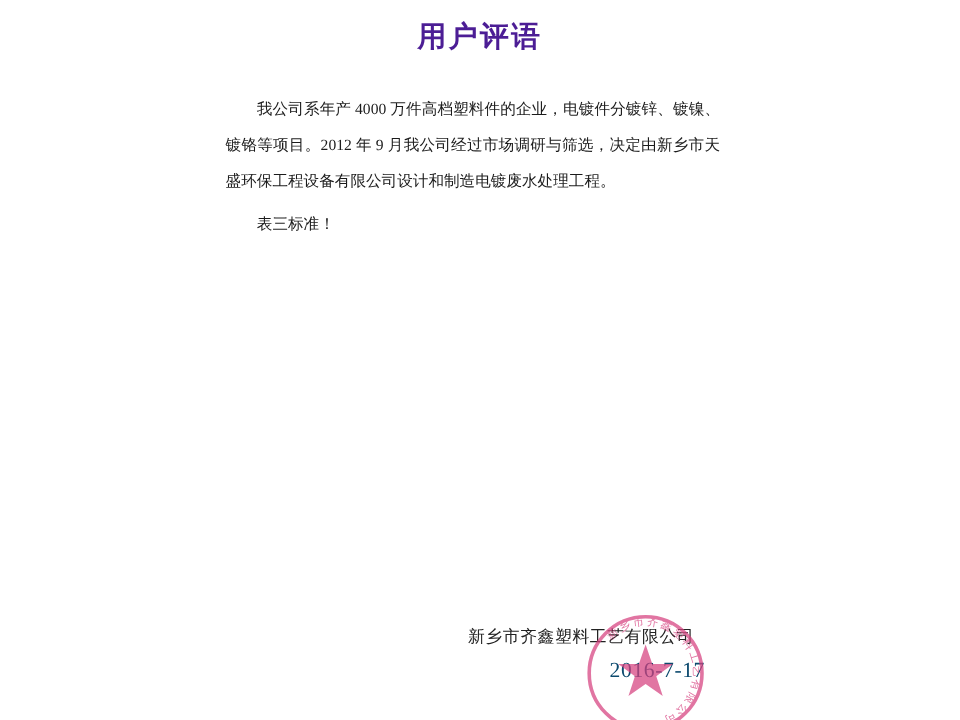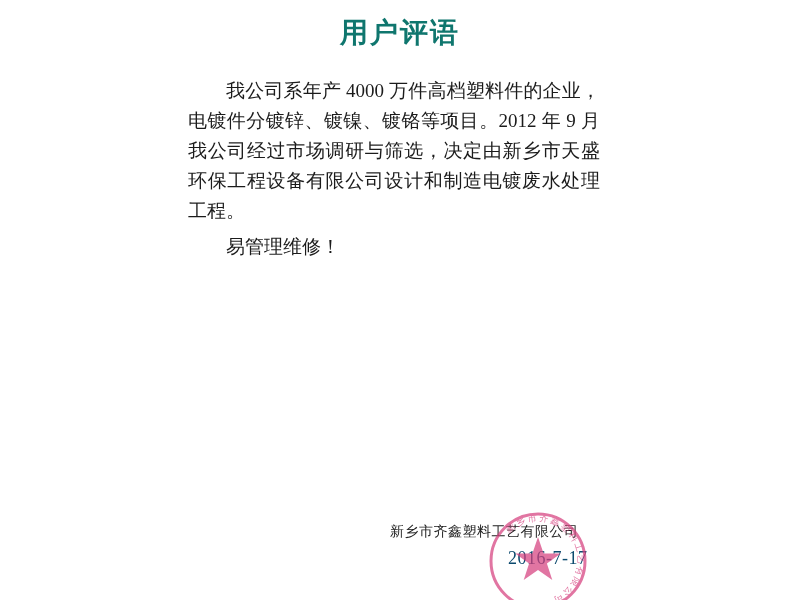--- a/index.html
+++ b/index.html
@@ -15,35 +15,35 @@
     overflow: hidden;
   }
   .page {
     position: relative;
     width: 800px;
     height: 600px;
     box-sizing: border-box;
   }
   .doc-title {
     text-align: center;
-    font-size: 28px;
+    font-size: 24px;
     font-weight: bold;
     letter-spacing: 2px;
     margin: 14px 0 0 0;
     padding: 0;
-    color: #0f766e;
+    color: #4c1d95;
   }
   .body-block {
     position: absolute;
     left: 188px;
     top: 62px;
     width: 412px;
   }
   .para {
-    font-size: 19px;
+    font-size: 13px;
     line-height: 30px;
     text-align: justify;
     text-justify: inter-ideograph;
     text-indent: 2em;
     margin: 0 0 6px 0;
     color: #1b1b1b;
   }
   .para:last-child {
     margin-bottom: 0;
   }
@@ -87,21 +87,21 @@
 </style>
 </head>
 <body>
 
 <div class="page">
 
   <h1 class="doc-title">用户评语</h1>
 
   <div class="body-block">
     <p class="para">我公司系年产 4000 万件高档塑料件的企业，电镀件分镀锌、镀镍、镀铬等项目。2012 年 9 月我公司经过市场调研与筛选，决定由新乡市天盛环保工程设备有限公司设计和制造电镀废水处理工程。</p>
-    <p class="para">易管理维修！</p>
+    <p class="para">表三标准！</p>
   </div>
 
   <div class="sig-area">
     <div class="sig-company">新乡市齐鑫塑料工艺有限公司</div>
     <div class="sig-date">2016-7-17</div>
   </div>
 
   <div class="seal">
     <svg viewBox="0 0 104 104" xmlns="http://www.w3.org/2000/svg">
       <defs>

